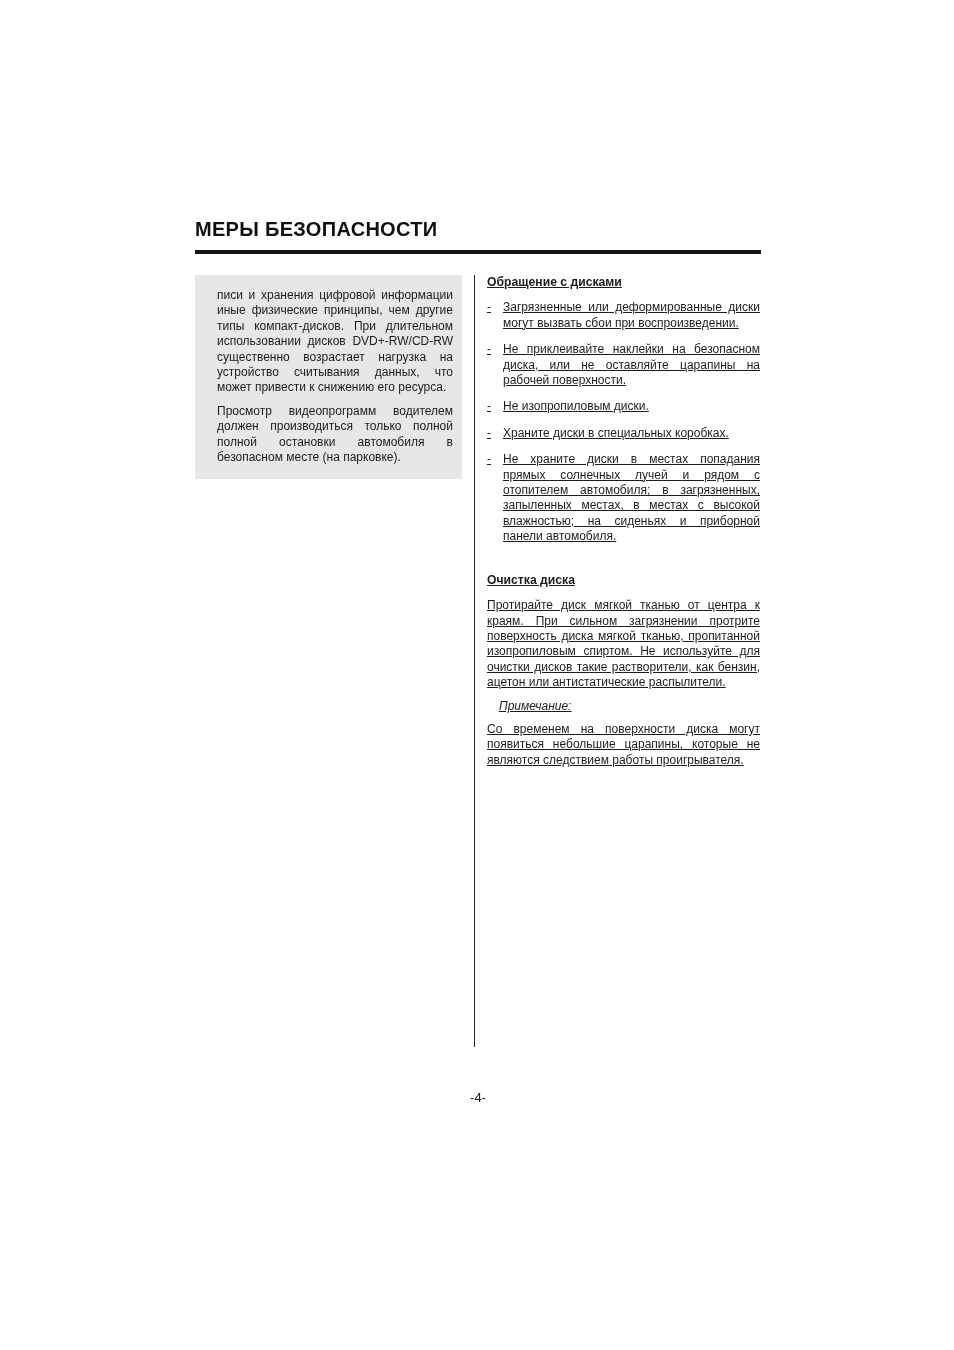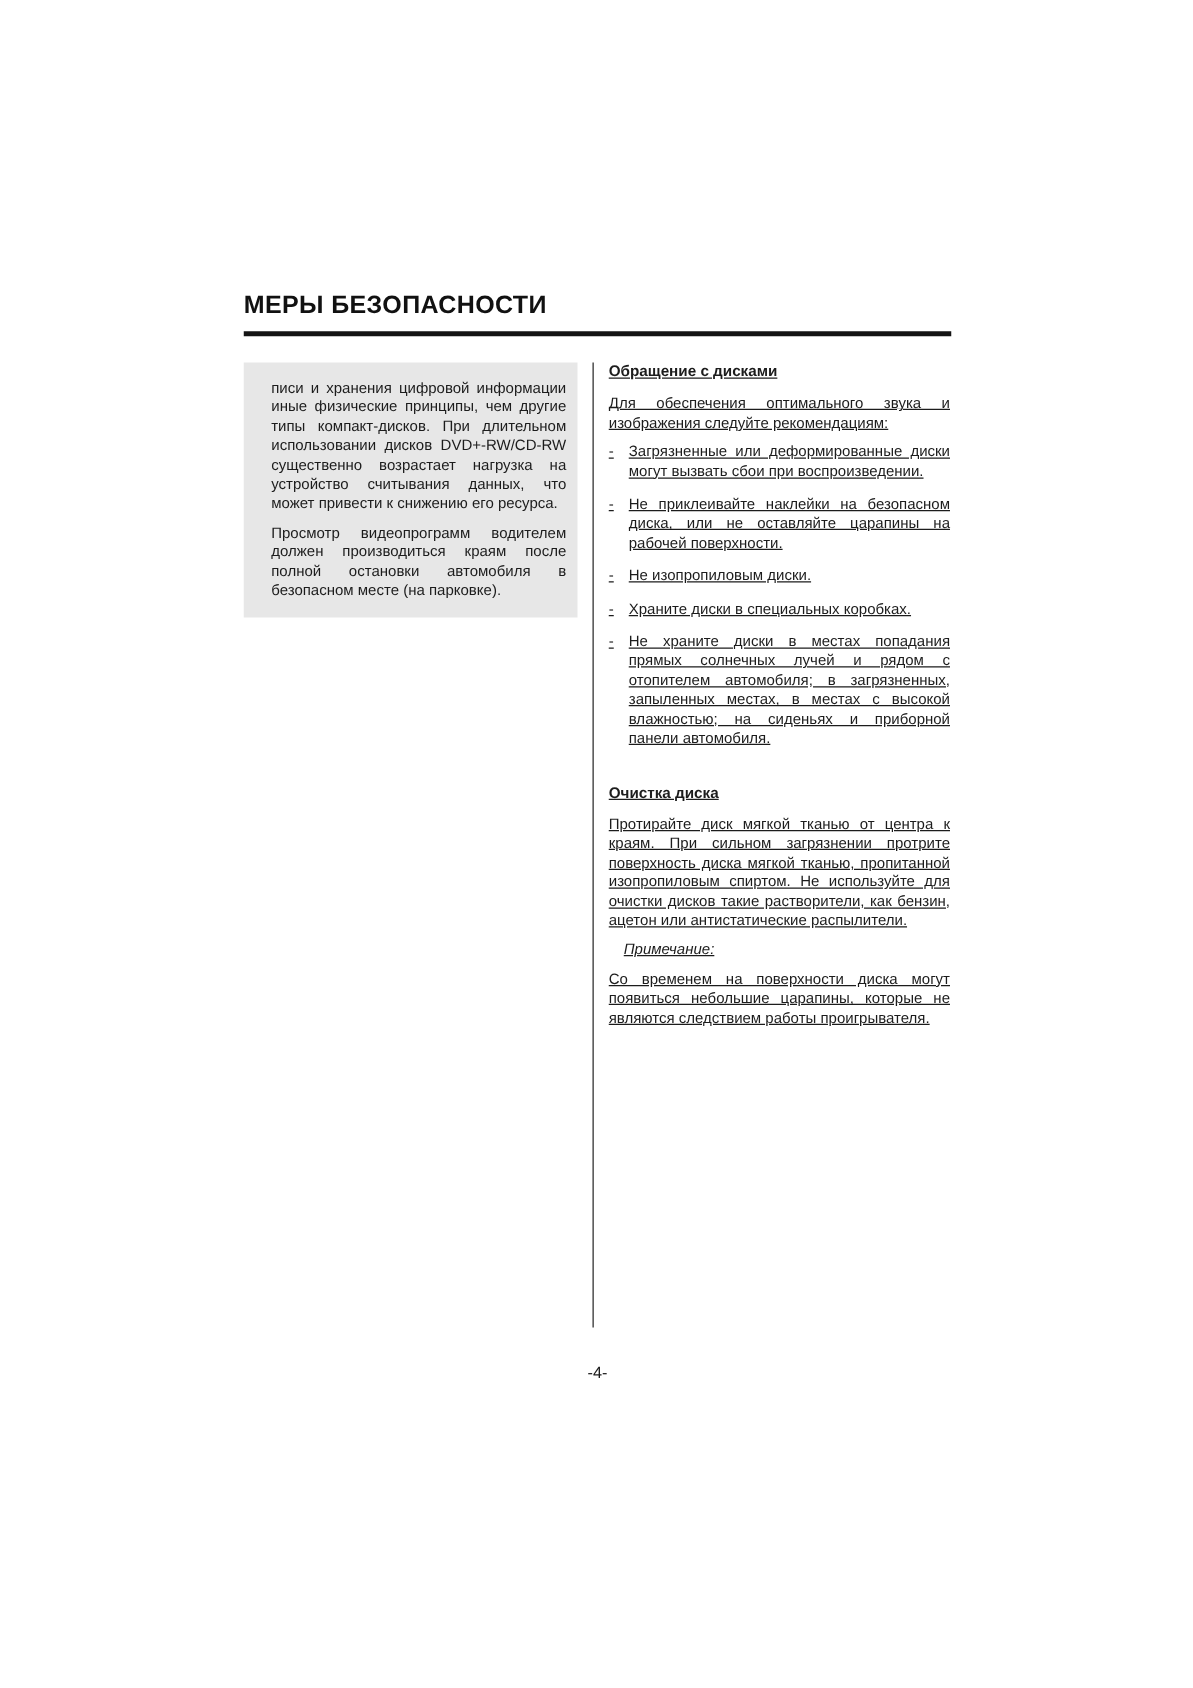--- a/index.html
+++ b/index.html
@@ -11,21 +11,21 @@
     height: 1350px;
     background: #ffffff;
     font-family: "Liberation Sans", sans-serif;
     color: #1c1c1c;
     position: relative;
     overflow: hidden;
   }
   .page {
     position: absolute;
     left: 195px;
-    top: 233px;
+    top: 218px;
     width: 566px;
   }
   .title {
     font-size: 20px;
     font-weight: bold;
     letter-spacing: 0.3px;
     color: #111111;
   }
   .title-rule {
     height: 4px;
@@ -115,30 +115,29 @@
 
 <div class="page">
 
   <div class="title">МЕРЫ БЕЗОПАСНОСТИ</div>
   <div class="title-rule"></div>
 
   <div class="columns">
 
     <div class="col-left">
       <p class="body-text">писи и хранения цифровой информации иные физические принципы, чем другие типы компакт-дисков. При длительном использовании дисков DVD+-RW/CD-RW существенно возрастает нагрузка на устройство считывания данных, что может привести к снижению его ресурса.</p>
-      <p class="body-text">Просмотр видеопрограмм водителем должен производиться краям после полной остановки автомобиля в безопасном месте (на парковке).</p>
+      <p class="body-text">Просмотр видеопрограмм водителем должен производиться только полной полной остановки автомобиля в безопасном месте (на парковке).</p>
     </div>
 
     <div class="divider"></div>
 
     <div class="col-right">
 
       <p class="section-heading">Обращение с дисками</p>
 
-      <p class="body-text intro">Для обеспечения оптимального звука и изображения следуйте рекомендациям:</p>
 
       <div class="bullet">
         <span class="dash">-</span>
         <span class="btext">Загрязненные или деформированные диски могут вызвать сбои при воспроизведении.</span>
       </div>
       <div class="bullet">
         <span class="dash">-</span>
         <span class="btext">Не приклеивайте наклейки на безопасном диска, или не оставляйте царапины на рабочей поверхности.</span>
       </div>
       <div class="bullet">

